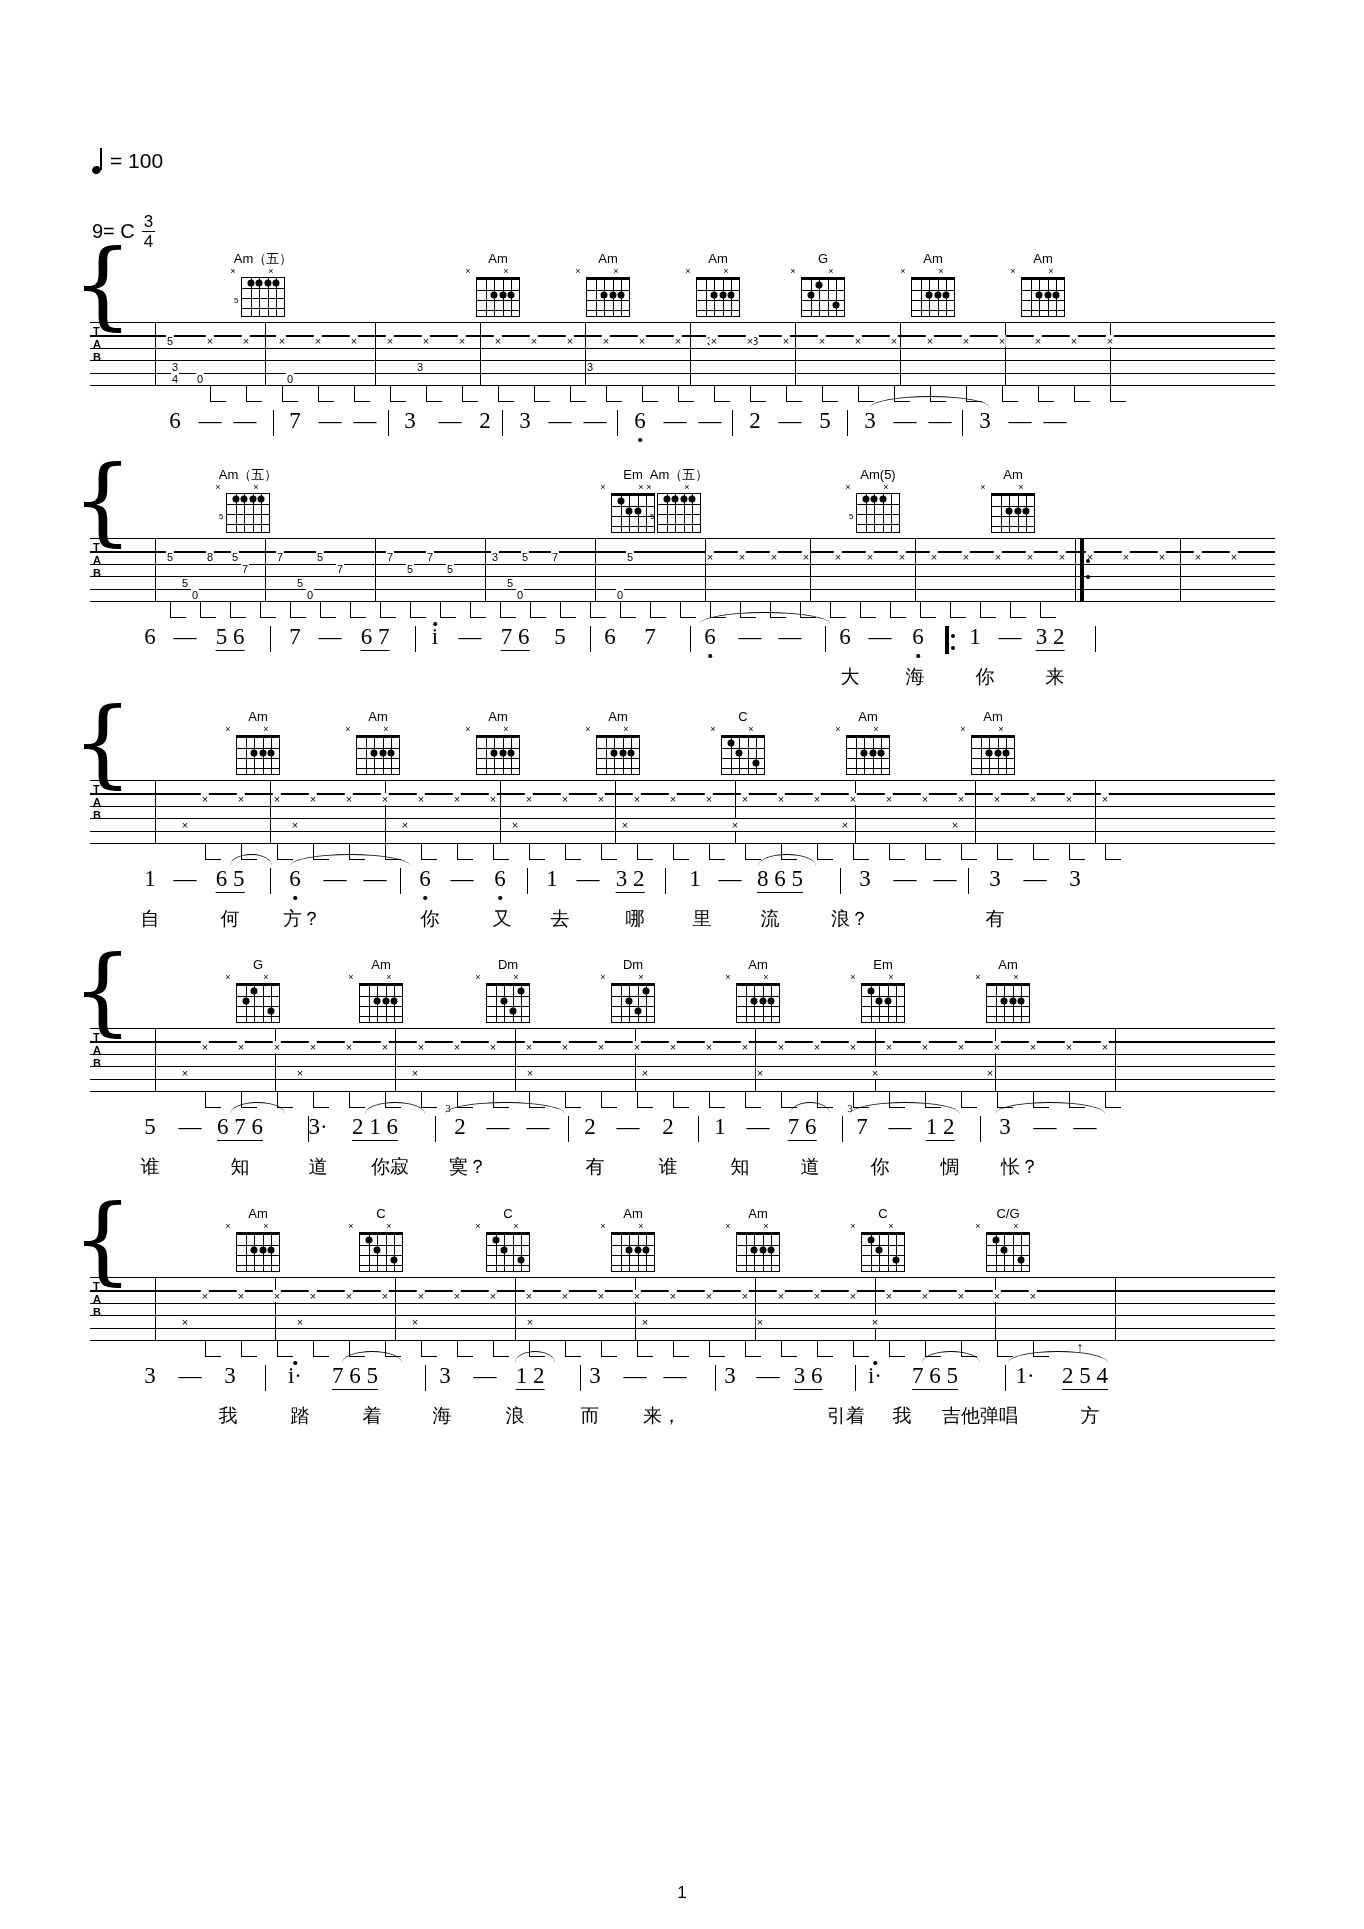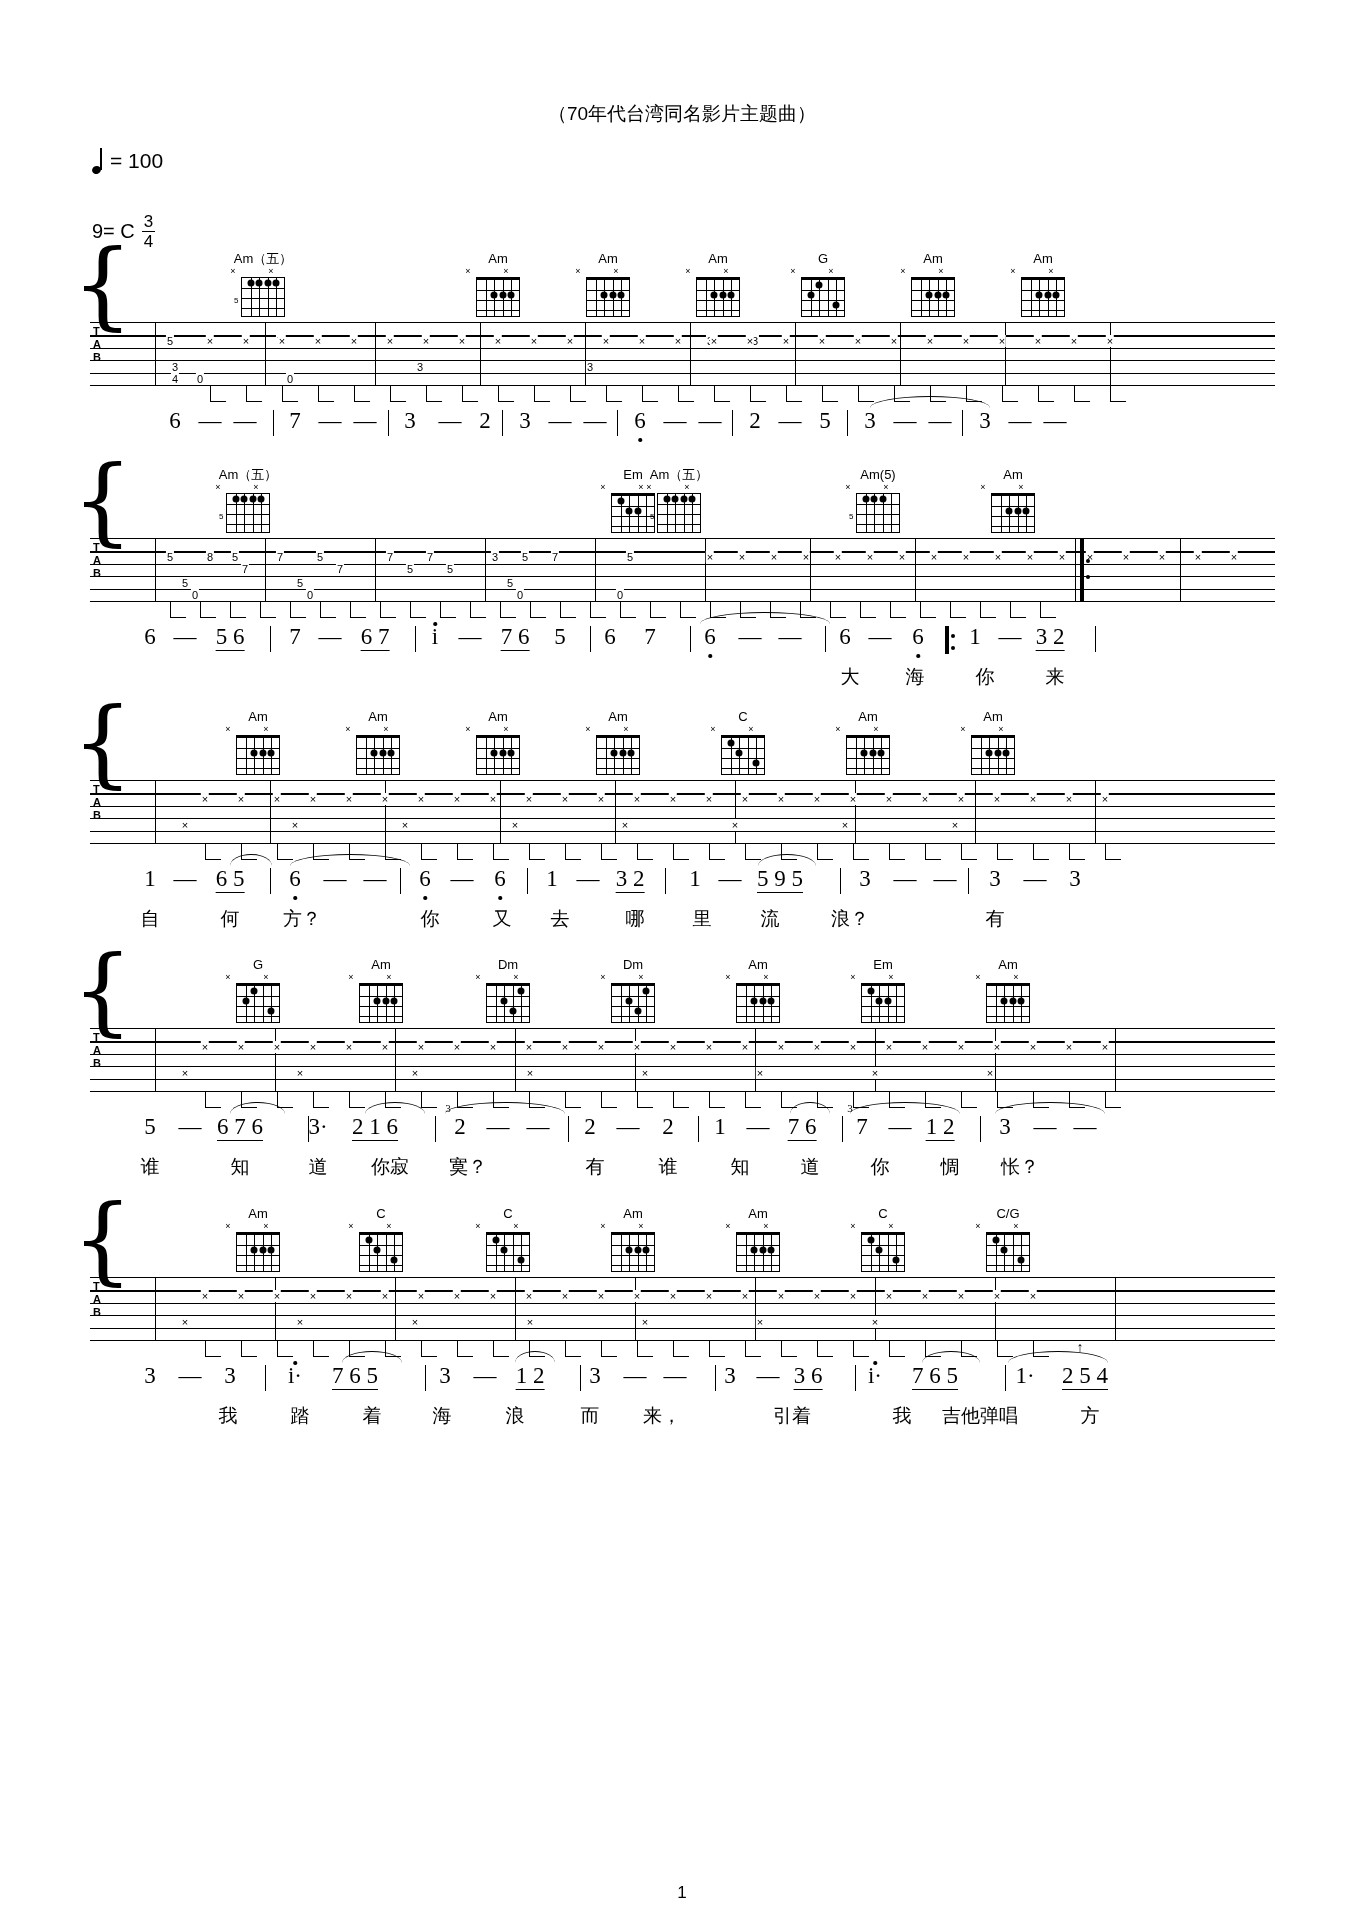--- a/index.html
+++ b/index.html
@@ -331,21 +331,20 @@
     top: 0;
     transform: translateX(-50%);
     white-space: nowrap;
   }
 </style>
 </head>
 <body>
 
 <div id="sheet">
 
-  <div class="subtitle1">（70年代台湾同名影片主题曲）</div>
 
   <div class="tempo">
     <span class="note">
         <span class="head"></span>
         <span class="stem"></span>
       </span>
     <span>= 100</span>
   </div>
 
   <div class="keysig">
@@ -1163,21 +1162,21 @@
         <div class="tok" style="left:245px;">—</div>
         <div class="tok" style="left:285px;">—</div>
         <div class="tok" style="left:335px;">6</div>
         <div class="tok" style="left:372px;">—</div>
         <div class="tok" style="left:410px;">6</div>
         <div class="tok" style="left:462px;">1</div>
         <div class="tok" style="left:498px;">—</div>
         <div class="tok" style="left:540px;"><span class="u1">3 2</span></div>
         <div class="tok" style="left:605px;">1</div>
         <div class="tok" style="left:640px;">—</div>
-        <div class="tok" style="left:690px;"><span class="u1">5 9 5</span></div>
+        <div class="tok" style="left:690px;"><span class="u1">8 6 5</span></div>
         <div class="tok" style="left:775px;">3</div>
         <div class="tok" style="left:815px;">—</div>
         <div class="tok" style="left:855px;">—</div>
         <div class="tok" style="left:905px;">3</div>
         <div class="tok" style="left:945px;">—</div>
         <div class="tok" style="left:985px;">3</div>
         <div class="vbar" style="left:180px;"></div>
         <div class="vbar" style="left:310px;"></div>
         <div class="vbar" style="left:437px;"></div>
         <div class="vbar" style="left:575px;"></div>
@@ -1766,20 +1765,20 @@
         <div class="dotabove" style="left:785px;"></div>
       </div>
       <div class="lyrics" style="width:1185px;">
         <div class="ly" style="left:138px;">我</div>
         <div class="ly" style="left:210px;">踏</div>
         <div class="ly" style="left:282px;">着</div>
         <div class="ly" style="left:352px;">海</div>
         <div class="ly" style="left:425px;">浪</div>
         <div class="ly" style="left:500px;">而</div>
         <div class="ly" style="left:572px;">来，</div>
-        <div class="ly" style="left:702px;">引着</div>
+        <div class="ly" style="left:756px;">引着</div>
         <div class="ly" style="left:812px;">我</div>
         <div class="ly" style="left:890px;">吉他弹唱</div>
         <div class="ly" style="left:1000px;">方</div>
       </div>
     </div>
 
 </div>
 
 </body></html>

